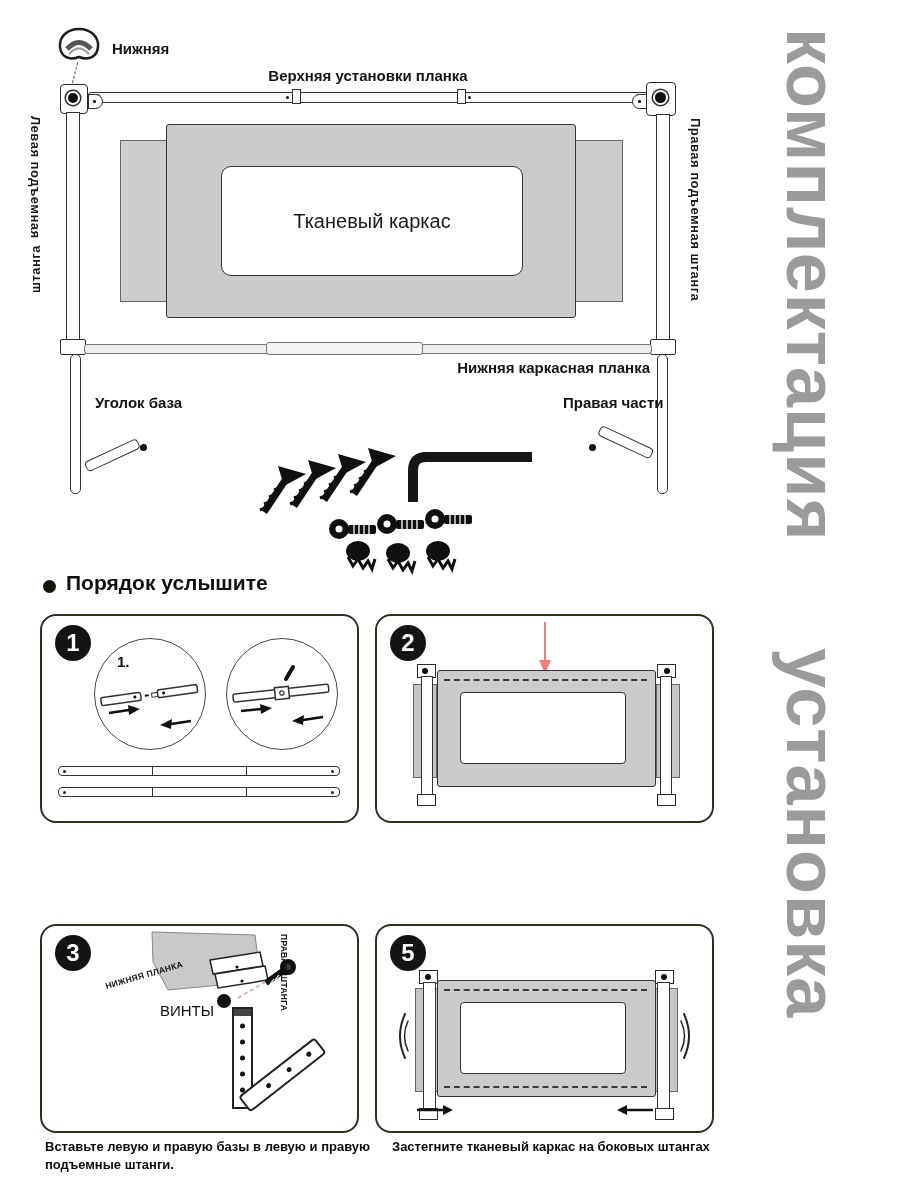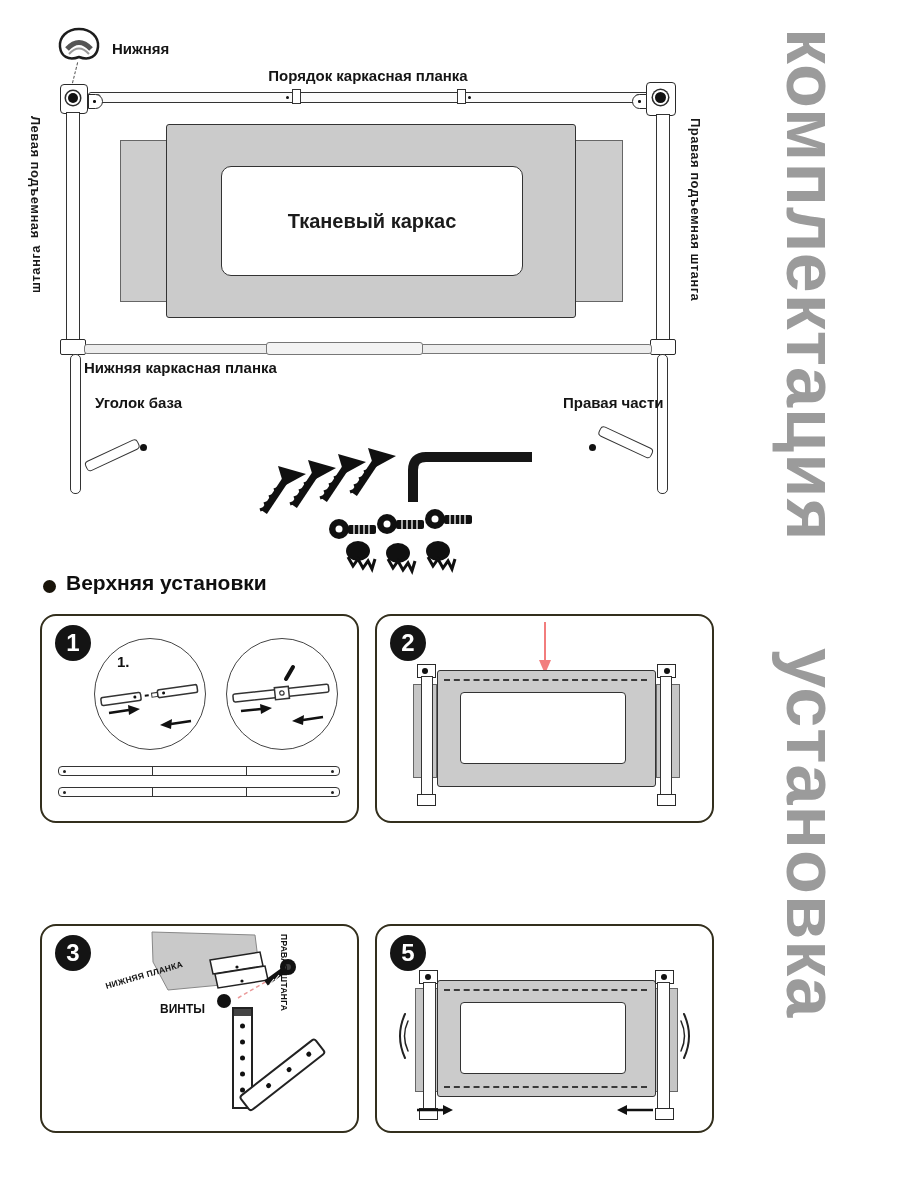--- a/index.html
+++ b/index.html
@@ -16,21 +16,21 @@
   .vflip { display:inline-block; transform:rotate(180deg); margin-top:6px; }
   .bar { position:absolute; background:#fbfbfb; border:1.5px solid #333; border-radius:3px; }
   .post { position:absolute; background:#fff; border:1.5px solid #333; }
   .cornerblock { position:absolute; background:#fff; border:1.5px solid #2a2a2a; border-radius:4px; }
   .boltdot { position:absolute; background:#111; border-radius:50%; }
   .dtab { position:absolute; background:#fff; border:1.5px solid #2a2a2a; }
   .fabric-tab { position:absolute; background:#cdcdcd; border:1px solid #666; }
   .fabric-main { position:absolute; background:#cbcbcb; border:1.5px solid #333; border-radius:3px; }
   .fabric-window { position:absolute; background:#fff; border:1.5px solid #333; border-radius:10px;
                    display:flex; align-items:center; justify-content:center; }
-  .fabric-window .lbl { font-weight:bold; font-size:20px; color:#1b1b1b; }
+  .fabric-window .lbl { font-weight:normal; font-size:20px; color:#1b1b1b; }
   .rodthin { position:absolute; background:#fff; border:1.5px solid #333; border-radius:5px; }
   .joint { position:absolute; width:7px; height:13px; top:-4px; background:#fff; border:1.5px solid #333; }
   .enddot { position:absolute; width:5px; height:5px; border:1.2px solid #333; border-radius:50%; top:0.5px; background:#fff; }
   .dash-conn { position:absolute; border-left:1.5px dashed #555; }
   
   .heading { position:absolute; font-weight:bold; font-size:21px; color:#0f0f0f; }
   .bullet { position:absolute; width:13px; height:13px; border-radius:50%; background:#19140a; }
   
   .stepbox { position:absolute; background:#fff; border:2px solid #332f1d; border-radius:16px; }
   .badge { position:absolute; left:13px; top:9px; width:36px; height:36px; border-radius:50%;
@@ -59,21 +59,21 @@
   <div>
 
     <svg class="abs" style="left:56px; top:26px" width="46" height="38" viewBox="0 0 46 38">
       <path d="M23,3 C11,3 3,11 4,21 C5,30 12,35 23,31 C34,35 41,30 42,21 C43,11 35,3 23,3 Z" fill="#fff" stroke="#1d1d1d" stroke-width="2.5"></path>
       <path d="M11,23 Q23,10 35,23" fill="none" stroke="#555" stroke-width="5"></path>
       <path d="M13,28 Q23,17 33,28" fill="none" stroke="#999" stroke-width="2"></path>
     </svg>
     <div class="kit-label" style="left:112px; top:40px">Нижняя</div>
     <div class="dash-conn" style="left:74px; top:62px; height:26px; transform:rotate(14deg)"></div>
 
-    <div class="kit-label" style="left:180px; top:67px; width:376px; text-align:center">Порядок каркасная планка</div>
+    <div class="kit-label" style="left:180px; top:67px; width:376px; text-align:center">Верхняя установки планка</div>
     <div class="bar" style="left:88px; top:92px; width:560px; height:9px">
       <div class="enddot" style="left:5px"></div>
       <div class="enddot" style="left:546px"></div>
       <div class="joint" style="left:203px"></div>
       <div class="joint" style="left:368px"></div>
       <div class="tinydot" style="left:197px; top:2.5px; width:3px; height:3px"></div>
       <div class="tinydot" style="left:379px; top:2.5px; width:3px; height:3px"></div>
     </div>
 
     <div class="cornerblock" style="left:60px; top:84px; width:26px; height:28px">
@@ -100,21 +100,21 @@
     <div class="fabric-tab" style="left:574px; top:140px; width:47px; height:160px"></div>
     <div class="fabric-main" style="left:166px; top:124px; width:408px; height:192px"></div>
     <div class="fabric-window" style="left:221px; top:166px; width:300px; height:108px">
       <span class="lbl">Тканевый каркас</span>
     </div>
 
     <div class="cap" style="left:60px; top:339px; width:24px; height:14px; border-radius:2px"></div>
     <div class="cap" style="left:650px; top:339px; width:24px; height:14px; border-radius:2px"></div>
     <div class="bar" style="left:84px; top:344px; width:566px; height:8px; border-width:1px; border-color:#777; background:#ededed"></div>
     <div class="bar" style="left:266px; top:342px; width:155px; height:11px; border-width:1px; border-color:#777; background:#f3f3f3"></div>
-    <div class="kit-label" style="left:84px; top:359px; width:566px; text-align:left">Нижняя каркасная планка</div>
+    <div class="kit-label" style="left:84px; top:359px; width:566px; text-align:right">Нижняя каркасная планка</div>
 
     <div class="rodthin" style="left:70px; top:354px; width:9px; height:138px"></div>
     <div class="rodthin" style="left:657px; top:354px; width:9px; height:138px"></div>
     <div class="foot" style="left:86px; top:462px; width:56px; height:9px; transform:rotate(-25deg); transform-origin:left center"></div>
     <div class="tinydot" style="left:140px; top:444px; width:7px; height:7px"></div>
     <div class="foot" style="left:594px; top:449px; width:56px; height:9px; transform:rotate(25deg); transform-origin:right center"></div>
     <div class="tinydot" style="left:589px; top:444px; width:7px; height:7px"></div>
     <div class="kit-label" style="left:95px; top:394px">Уголок база</div>
     <div class="kit-label" style="left:563px; top:394px">Правая части</div>
 
@@ -154,21 +154,21 @@
           <path d="M3,17 l5,9 5,-7 5,9 5,-7 4,8 3,-10" fill="none" stroke="#101010" stroke-width="3"></path>
         </g>
       </defs>
       <use href="#ssc" x="5" y="0"></use>
       <use href="#ssc" x="45" y="2"></use>
       <use href="#ssc" x="85" y="0"></use>
     </svg>
   </div>
 
   <div class="bullet" style="left:43px; top:580px"></div>
-  <div class="heading" style="left:66px; top:571px">Верхняя установки</div>
+  <div class="heading" style="left:66px; top:571px">Порядок услышите</div>
 
   <div class="stepbox" style="left:40px; top:614px; width:315px; height:205px">
     <div class="badge">1</div>
     <div class="detail-circle" style="left:52px; top:22px; width:110px; height:110px">
       <span class="abs" style="left:22px; top:14px; font-weight:bold; font-size:15px">1.</span>
       <svg class="abs" style="left:0; top:0" width="110" height="110" viewBox="0 0 110 110">
         <g transform="rotate(-8 55 58)">
           <rect x="6" y="52" width="40" height="8" rx="2" fill="#fff" stroke="#333" stroke-width="1.5"></rect>
           <circle cx="40" cy="56" r="1.5" fill="#111"></circle>
           <rect x="57" y="54.5" width="6" height="4" fill="#fff" stroke="#333" stroke-width="1"></rect>
@@ -257,22 +257,24 @@
       <circle cx="200.5" cy="164" r="2.5" fill="#111"></circle>
       <g transform="rotate(-38 207 180)">
         <rect x="205" y="167" width="95" height="18" rx="3" fill="#fff" stroke="#222" stroke-width="2"></rect>
         <circle cx="235" cy="176" r="2.5" fill="#111"></circle>
           <circle cx="261" cy="176" r="2.5" fill="#111"></circle>
           <circle cx="286" cy="176" r="2.5" fill="#111"></circle>
       </g>
     </svg>
     <div class="rot-label" style="left:62px; top:44px; transform:rotate(-16deg)">НИЖНЯЯ ПЛАНКА</div>
     <div class="rot-label vrot" style="left:237px; top:8px; height:90px">ПРАВАЯ ШТАНГА</div>
-    <div class="abs" style="left:118px; top:76px; font-weight:bold; font-size:12px">ВИНТЫ</div>
-  </div>
+    <div class="abs" style="left:118px; top:76px; font-weight:normal; font-size:15px">ВИНТЫ</div>
+  </div>
+  <div class="caption" style="left:45px; top:1138px; width:345px">Вставьте левую и правую базы в левую и правую
+подъемные штанги.</div>
 
   <div class="stepbox" style="left:375px; top:924px; width:335px; height:205px">
     <div class="badge">5</div>
     <div class="fabric-tab" style="left:38px; top:62px; width:22px; height:102px; background:#c6c6c6"></div>
     <div class="fabric-tab" style="left:277px; top:62px; width:22px; height:102px; background:#c6c6c6"></div>
     <div class="fabric-main" style="left:60px; top:54px; width:217px; height:115px">
       <div class="dashline" style="left:6px; top:8px; width:203px"></div>
       <div class="dashline" style="left:6px; bottom:8px; width:203px"></div>
     </div>
     <div class="fabric-window" style="left:83px; top:76px; width:164px; height:70px; border-radius:4px"></div>
@@ -296,14 +298,15 @@
     </svg>
     <svg class="abs" style="left:40px; top:178px" width="36" height="12" viewBox="0 0 36 12">
       <line x1="0" y1="6" x2="26" y2="6" stroke="#111" stroke-width="2.5"></line>
         <polygon points="26,1 36,6 26,11" fill="#111"></polygon>
     </svg>
     <svg class="abs" style="left:240px; top:178px" width="36" height="12" viewBox="0 0 36 12">
       <line x1="36" y1="6" x2="10" y2="6" stroke="#111" stroke-width="2.5"></line>
         <polygon points="10,1 0,6 10,11" fill="#111"></polygon>
     </svg>
   </div>
+  <div class="caption" style="left:392px; top:1138px; width:330px">Застегните тканевый каркас на боковых штангах</div>
 
 </div>
 
 </body></html>

